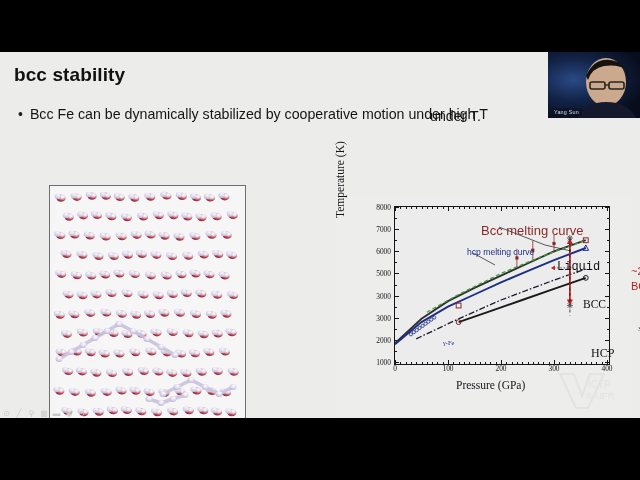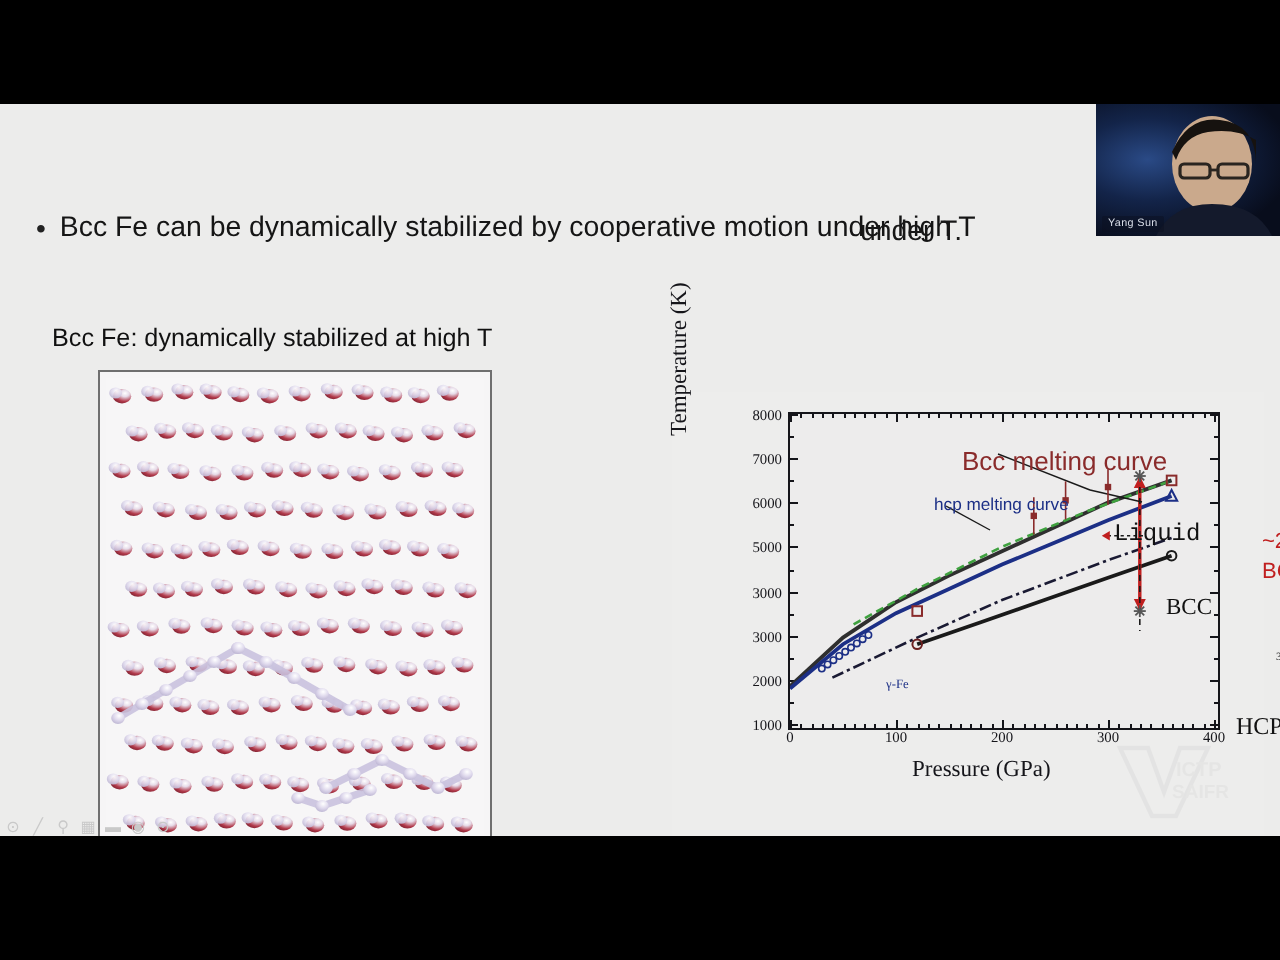--- a/index.html
+++ b/index.html
@@ -50,21 +50,21 @@
   .ytick-r{position:absolute;right:0;width:4px;height:1px;background:#15151a;}
   .ytick-rm{position:absolute;right:0;width:2px;height:1px;background:#15151a;}
   .xtick-t{position:absolute;top:0;width:1px;height:4px;background:#15151a;}
   .xtick-tm{position:absolute;top:0;width:1px;height:2px;background:#15151a;}
 
   .ann{position:absolute;font-family:"Liberation Sans",sans-serif;white-space:nowrap;}
   .ann-bcc-melt{left:86px;top:16px;font-size:13px;color:#8a2b2b;}
   .ann-hcp-melt{left:72px;top:40px;font-size:8.6px;color:#1c2f86;}
   .ann-liquid{left:162px;top:53px;font-family:Liberation Mono, monospace;font-size:12px;color:#111;}
   .ann-bcc{left:188px;top:91px;font-family:"Liberation Serif",serif;font-size:11.5px;color:#111;}
-  .ann-hcp{left:196px;top:149px;font-family:"Liberation Serif",serif;font-size:12px;color:#111;margin-left:27px;}
+  .ann-hcp{left:196px;top:139px;font-family:"Liberation Serif",serif;font-size:12px;color:#111;}
   .ann-gfe{left:48px;top:132px;font-family:"Liberation Serif",serif;font-size:6.4px;color:#1c2f86;}
   .ann-2000k{left:236px;top:58px;font-size:11px;color:#c01f1f;font-weight:500;}
   .ann-region{left:236px;top:73px;font-size:11px;color:#c01f1f;font-weight:500;}
   .ann-330{left:243px;top:119px;font-size:5.6px;color:#222;font-family:"Liberation Serif",serif;}
 
   
   .watermark{position:absolute;right:6px;bottom:6px;width:76px;height:42px;opacity:.30;}
 
   
   .pip{position:absolute;right:0;top:52px;width:92px;height:66px;overflow:hidden;
@@ -80,28 +80,28 @@
            align-items:center;gap:3.5px;}
   .tb-ico{width:9px;height:9px;display:block;}
 </style>
 </head>
 <body>
 
 <div id="stage">
 
   <div class="slide">
 
+    <div class="slide-title">bcc stability</div>
 
     <div class="bullet-row">
       <span class="bullet-dot">•</span>
       <span class="bullet-text">Bcc Fe can be dynamically stabilized by cooperative motion under high T</span>
     </div>
     <div class="ghost-text">under T.</div>
 
-    <div class="cap-left">Bcc Fe: dynamically stabilized at high T</div>
 
     <div class="md-box">
       <div class="md-inner">
         <svg width="189" height="244" viewBox="0 0 189 244">
           <defs>
             <radialGradient id="ag" cx="66%" cy="30%" r="78%">
               <stop offset="0%" stop-color="#ffffff"></stop>
               <stop offset="30%" stop-color="#e6dbe8"></stop>
               <stop offset="72%" stop-color="#b23a4b"></stop>
               <stop offset="100%" stop-color="#7d2130"></stop>

